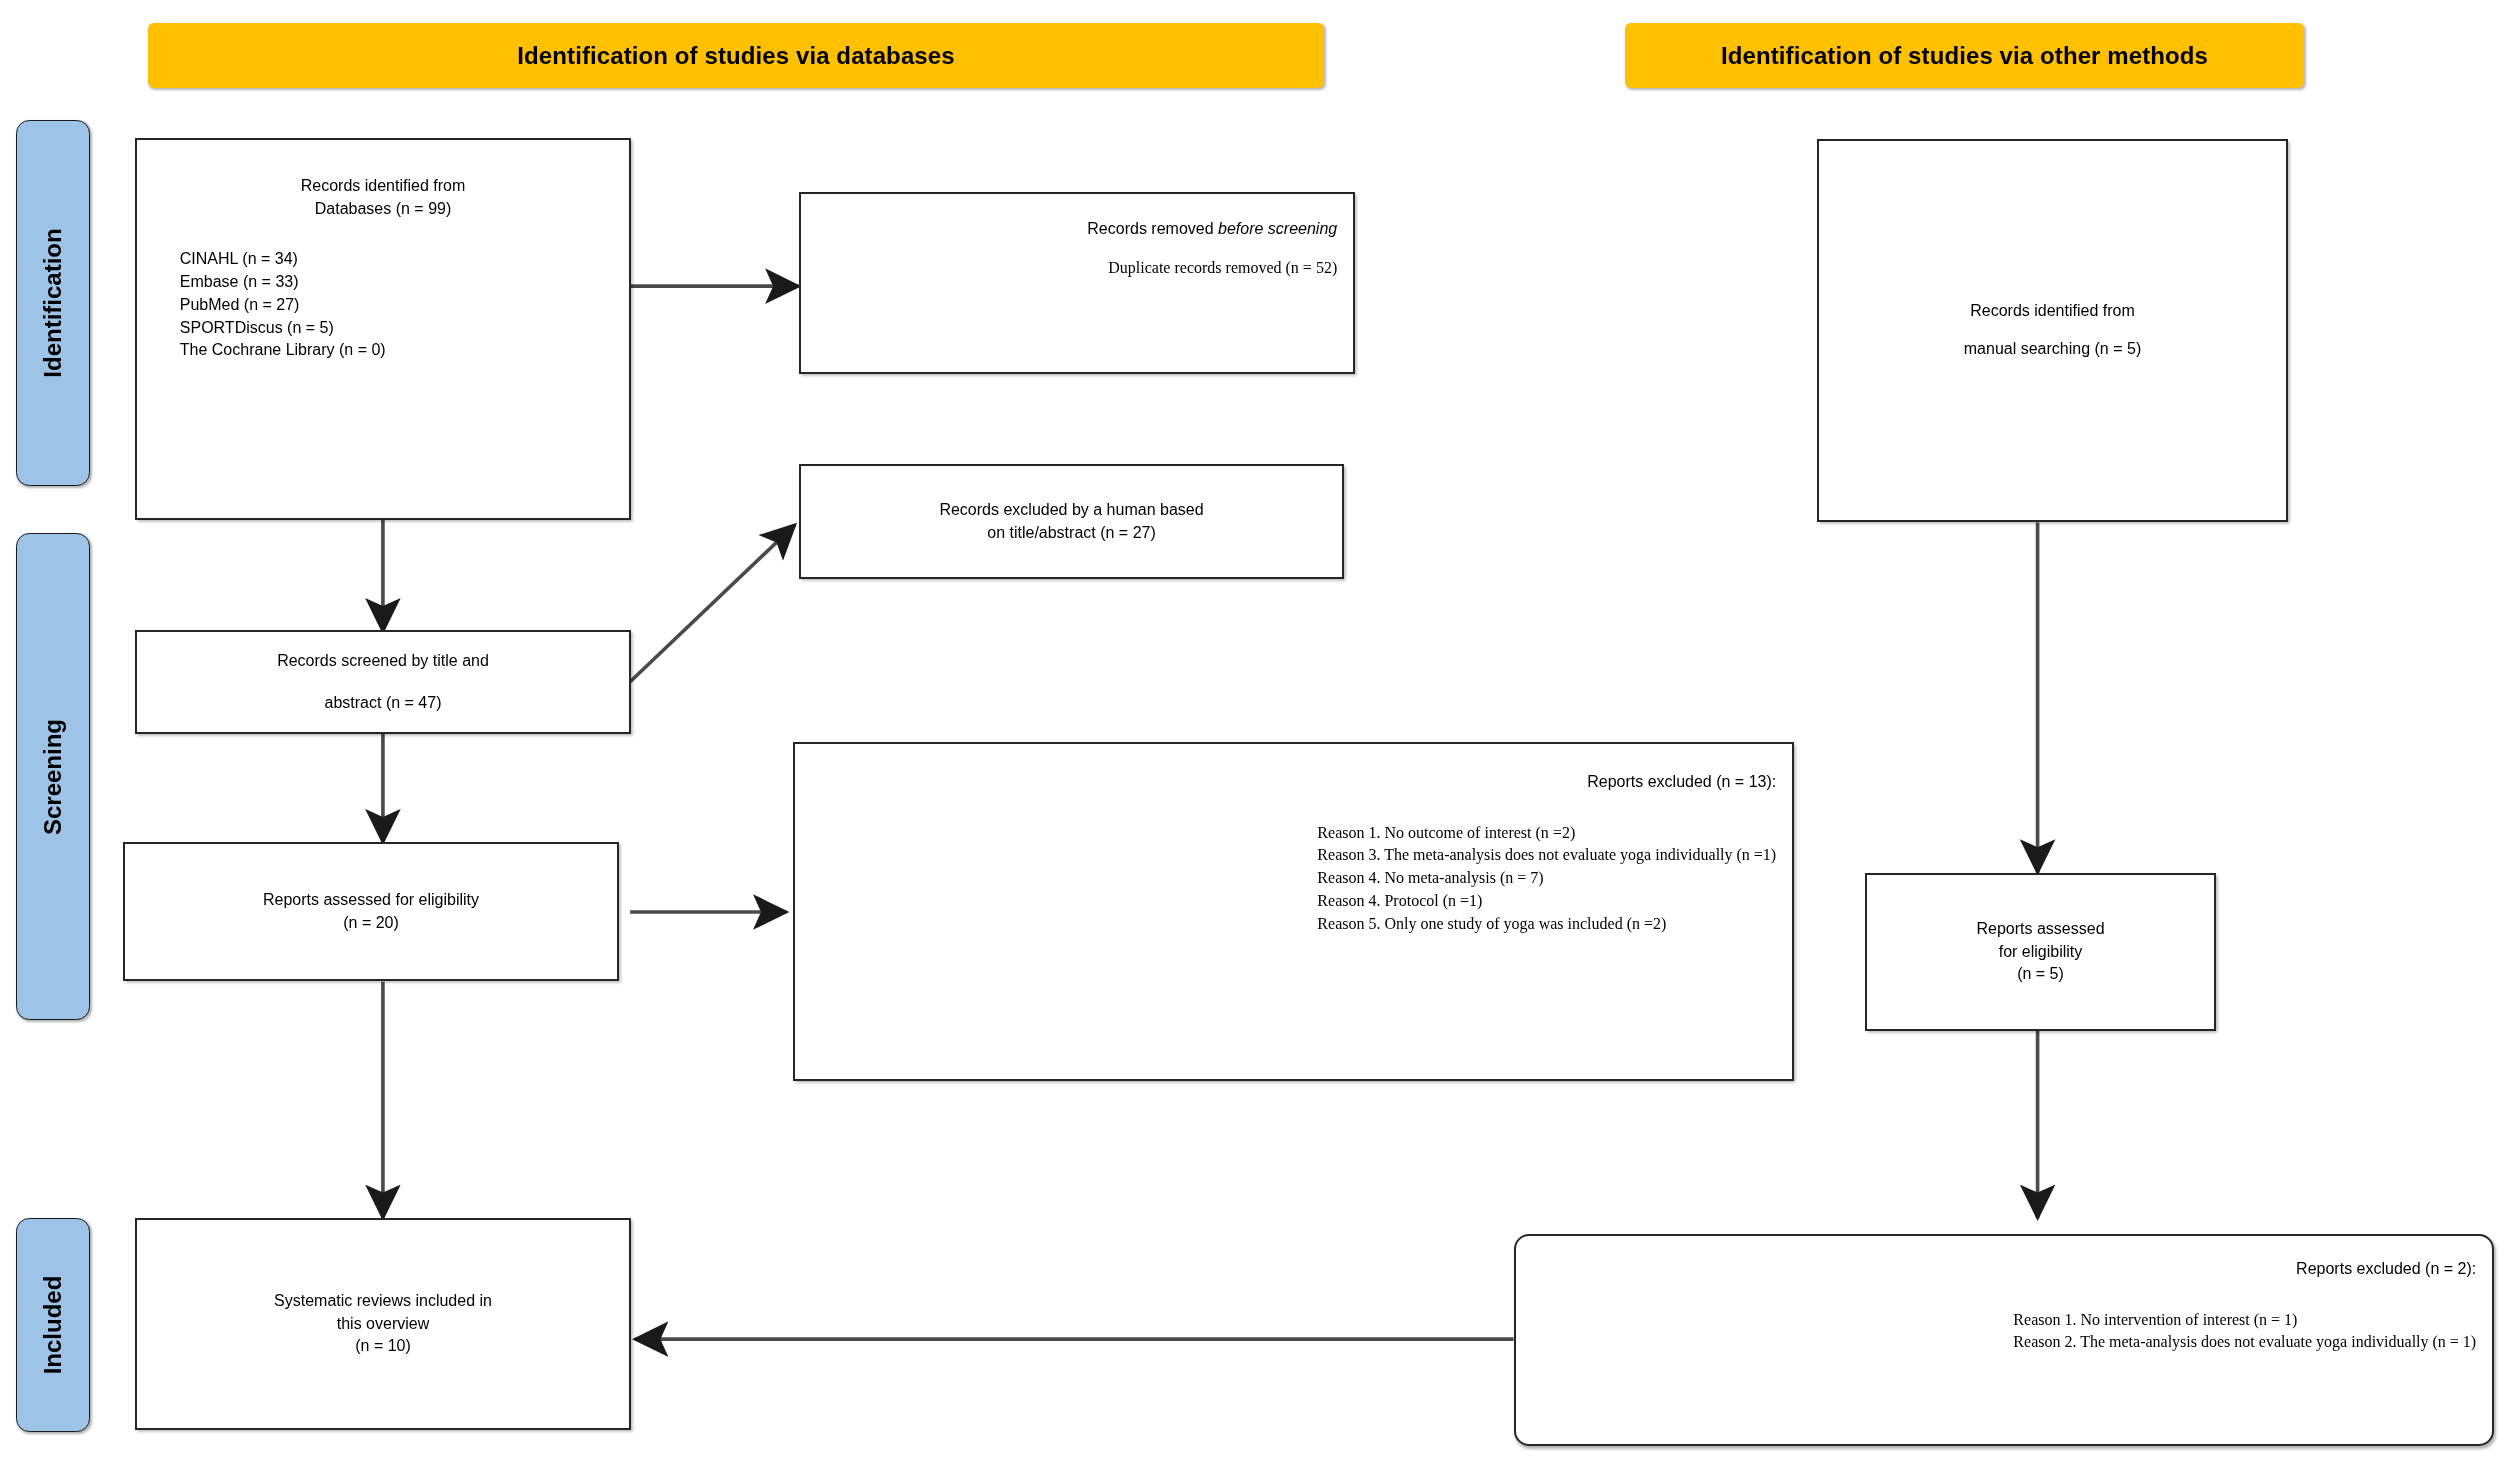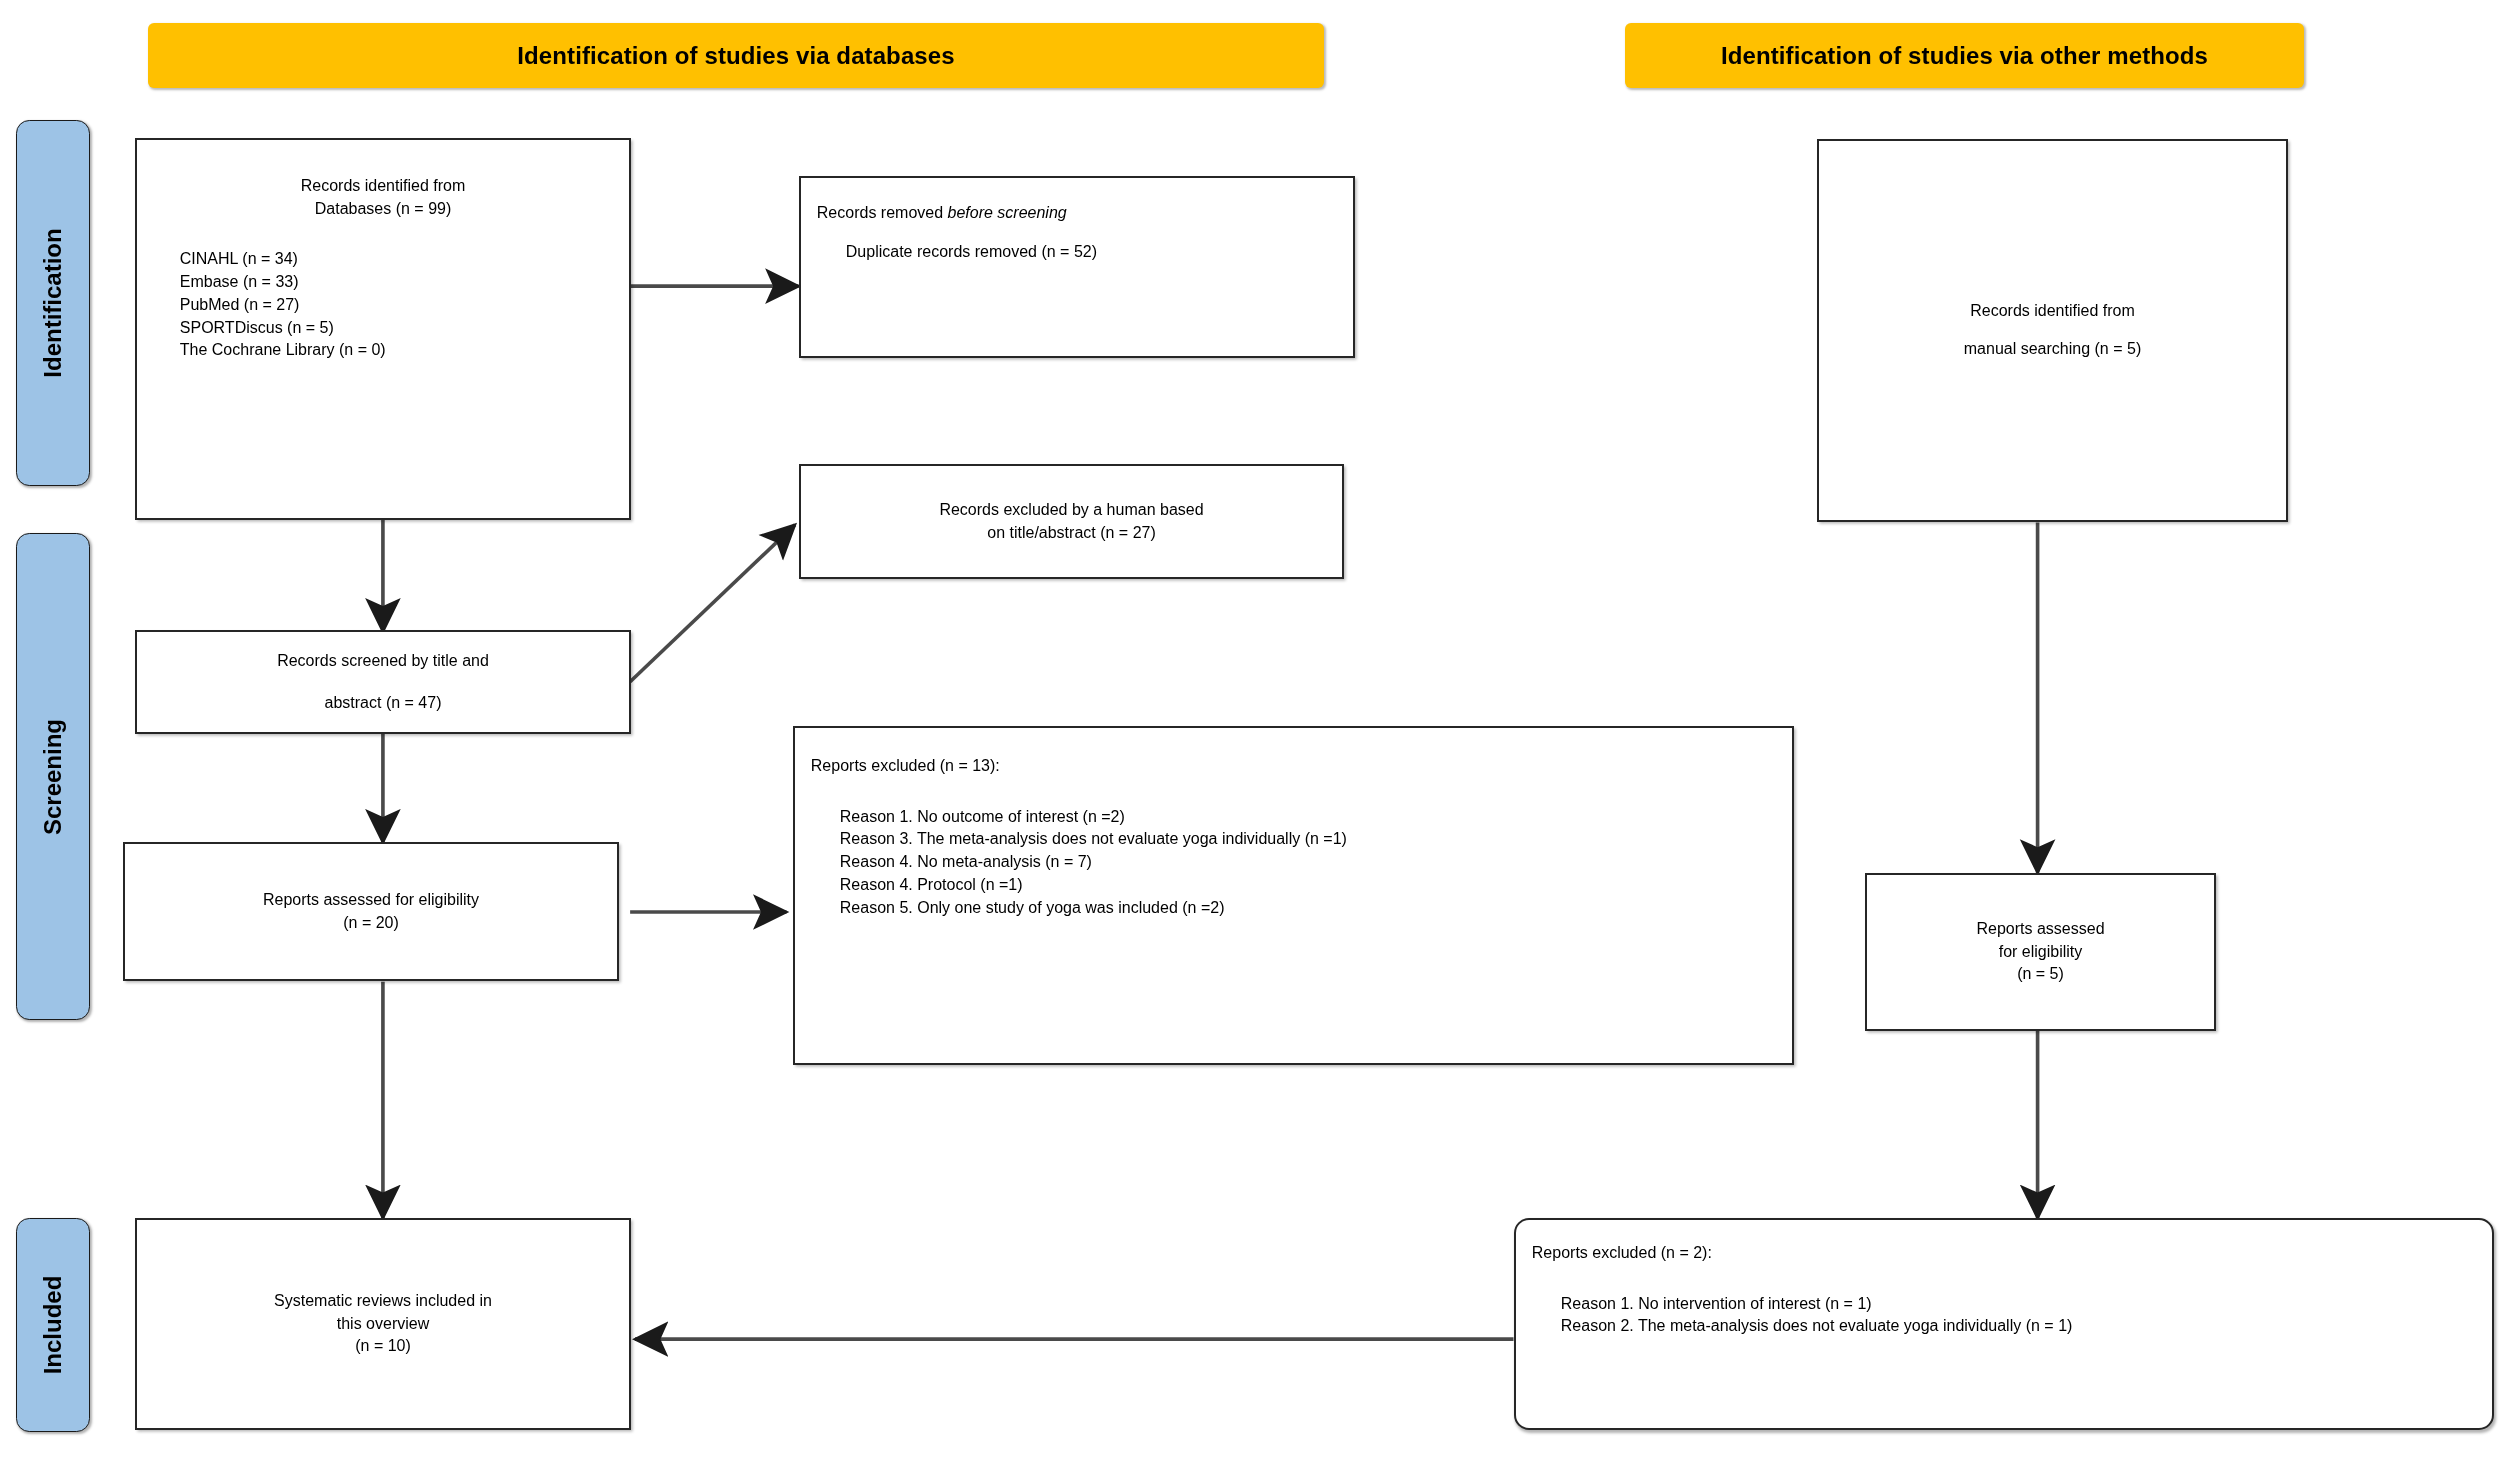--- a/index.html
+++ b/index.html
@@ -64,30 +64,30 @@
     box-shadow: 1.8px 2.4px 3px rgba(0,0,0,0.30);
     font-size: 16px;
     line-height: 1.42;
     color: #000000;
     padding: 11px 15.8px;
     display: flex;
     flex-direction: column;
   }
   .box.center      { align-items: center; justify-content: center; text-align: center; }
   .box.center-top  { align-items: center; justify-content: flex-start; text-align: center; }
-  .box.left        { align-items: flex-start; justify-content: flex-start; text-align: left; }
+  .box.left        { align-items: flex-end; justify-content: flex-start; text-align: left; margin-top: 16px; }
 
   .box p { margin: 0; }
   .gap-sm { height: 15.8px; }
   .gap-md { height: 28px; }
 
   .dblist { text-align: left; align-self: flex-start; padding-left: 27px; }
   .dblist p { margin: 0; }
 
-  .indent { padding-left: 29px; }
+  .indent { padding-left: 29px; font-family: Liberation Serif, serif; }
   .indent p { margin: 0; }
 
   em.it { font-style: italic; }
 
   
   #connectors {
     position: absolute;
     left: 0; top: 0;
     width: 2512px;
     height: 1466px;

